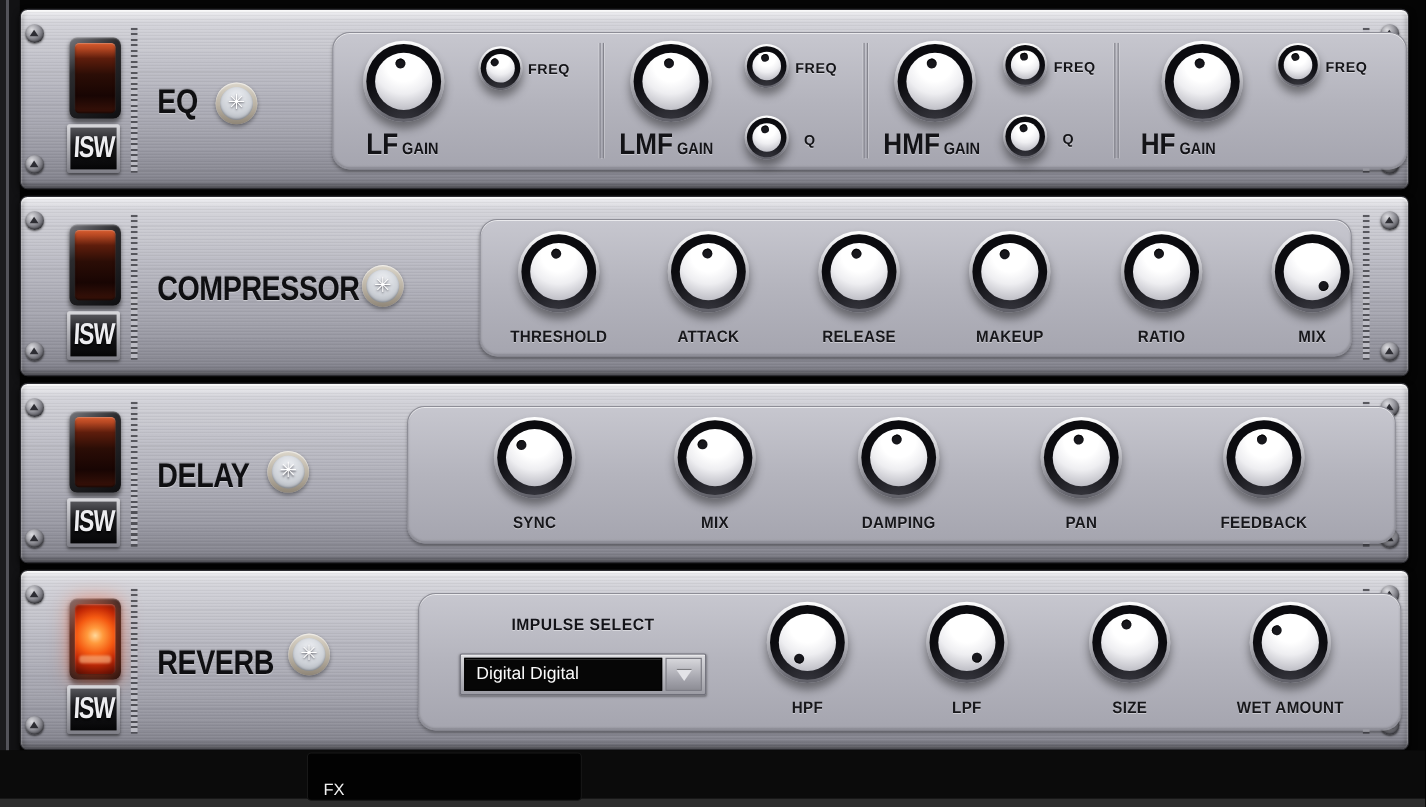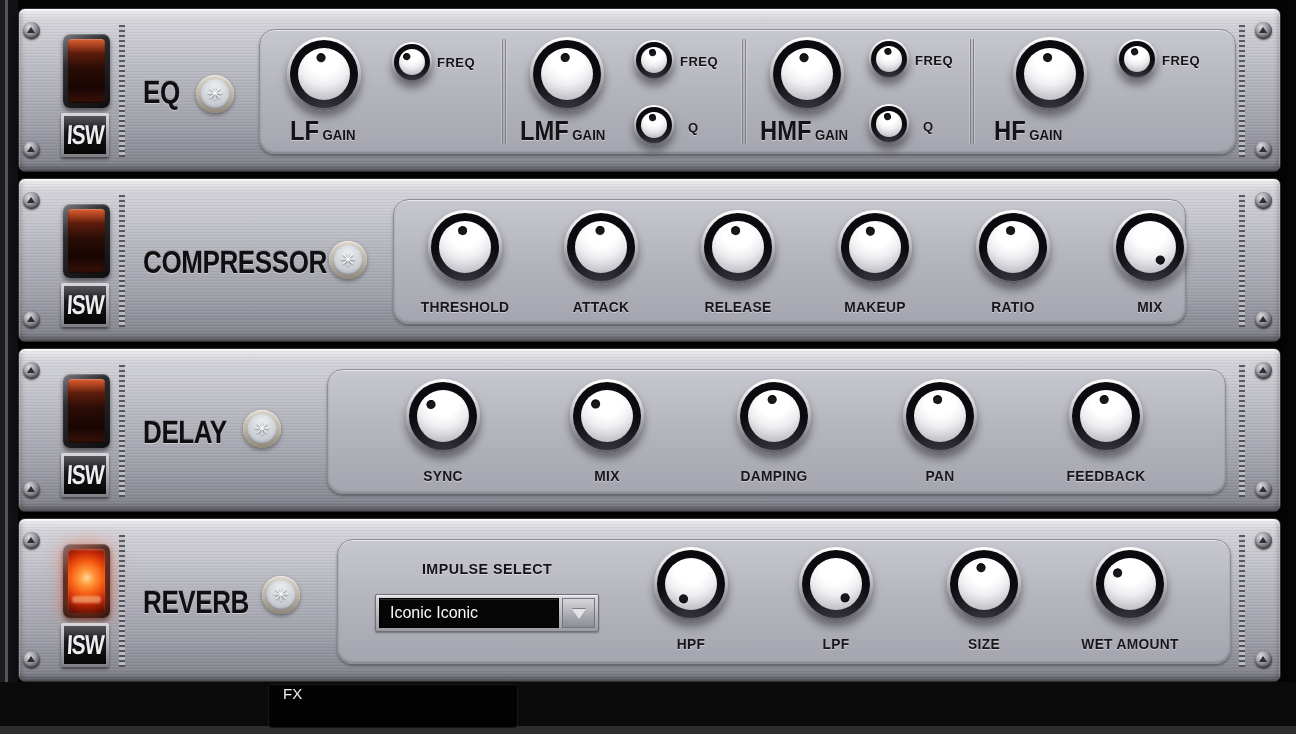--- a/index.html
+++ b/index.html
@@ -54,21 +54,21 @@
         background:linear-gradient(180deg,#dcd6ca 0%,#b9b1a3 55%,#8f8678 100%);
         box-shadow:0 2px 4px rgba(0,0,0,.4), inset 0 1px 1px rgba(255,255,255,.6);}
   .ast::before{content:"";position:absolute;inset:4px;border-radius:50%;
         background:radial-gradient(circle at 50% 30%,#eef0f4 0%,#ccd0d6 58%,#a0a5ae 100%);
         box-shadow:inset 0 -1px 2px rgba(0,0,0,.3);}
   .ast span{position:relative;display:block;width:100%;text-align:center;line-height:38px;
         font-size:19px;color:#fff;text-shadow:0 1px 2px rgba(55,55,65,.9);}
   
   .tray{position:absolute;top:20px;height:125px;border-radius:16px;border:1px solid #8d8d96;
         background:linear-gradient(180deg,#c7c7cf 0%,#b4b4bd 50%,#a5a5af 100%);
-        box-shadow:inset 0 1px 0 rgba(255,255,255,.65), inset 0 -1px 2px rgba(0,0,0,.22), 0 2px 3px rgba(0,0,0,.3);}
+        box-shadow:inset 0 1px 0 rgba(255,255,255,.65), inset 0 -1px 2px rgba(0,0,0,.22), 0 2px 3px rgba(0,0,0,.3);margin-left:43px;}
   
   .knob{position:absolute;width:74px;height:74px;border-radius:50%;cursor:pointer;
         background:linear-gradient(180deg,#ffffff 0%,#dcdce0 28%,#8a8a92 75%,#5e5e66 100%);
         box-shadow:0 6px 9px rgba(0,0,0,.42);}
   .knob::before{content:"";position:absolute;inset:3px;border-radius:50%;
         background:radial-gradient(circle at 50% 115%,#3c3c44 0%,#0b0b0f 62%);}
   .knob::after{content:"";position:absolute;inset:11px;border-radius:50%;
         background:radial-gradient(circle at 50% 20%,#ffffff 32%,#eeeef1 55%,#c3c3ca 82%,#989aa2 100%);}
   .k-rot{position:absolute;inset:11px;border-radius:50%;z-index:2;}
   .k-dot{position:absolute;left:50%;top:5px;width:9px;height:9px;margin-left:-4.5px;border-radius:50%;
@@ -102,22 +102,22 @@
   .dd-arrow{width:0;height:0;border:7px solid transparent;border-top:10px solid #e3e3e7;margin-top:9px;
         filter:drop-shadow(0 -1px 0 rgba(0,0,0,.35));}
   
   .tabbar{position:absolute;left:0;top:682px;width:1296px;height:52px;background:#0b0b0b;}
   .tabbar::after{content:"";position:absolute;left:0;right:0;bottom:0;height:8px;background:#2e2e2e;}
   .tab-btn{position:absolute;top:10px;width:248px;height:31px;border-radius:5px;cursor:pointer;
         background:linear-gradient(180deg,#7b7b7b 0%,#5a5a5a 45%,#464646 100%);border:1px solid #131313;
         box-shadow:inset 0 1px 0 rgba(255,255,255,.35), inset 0 0 0 1px rgba(25,25,25,.45);
         color:#f2f2f2;font-size:15px;display:flex;align-items:center;padding-left:10px;z-index:2;
         text-shadow:0 1px 1px rgba(0,0,0,.8);}
-  .tab-active{position:absolute;left:268px;top:2px;width:250px;height:44px;background:#020202;
-        border:1px solid #181818;border-radius:4px;color:#f2f2f2;font-size:15px;display:flex;align-items:flex-start;
+  .tab-active{position:absolute;left:279px;top:2px;width:250px;height:44px;background:#020202;
+        border:1px solid #181818;border-radius:4px;color:#f2f2f2;font-size:15px;display:flex;align-items:flex-end;
         padding-left:14px;z-index:2;cursor:pointer;text-shadow:0 1px 1px rgba(0,0,0,.8);}
 </style>
 </head>
 <body>
 
 <div id="stage">
   <div id="left-edge"></div>
 
   <div class="rack" style="top:8px">
     <div class="screw tl"></div>
@@ -352,21 +352,21 @@
     <div class="dotted dl"></div>
     <div class="dotted dr"></div>
     <div class="rack-title">REVERB</div>
     <div class="ast" style="left:243px;top:57px">
         <span>✳</span>
       </div>
 
     <div class="tray" style="left:318px;width:894px">
       <div class="imp-label">IMPULSE SELECT</div>
       <div class="dd">
-        <div class="dd-val">Iconic Iconic</div>
+        <div class="dd-val">Digital Digital</div>
         <div class="dd-btn">
             <i class="dd-arrow"></i>
           </div>
       </div>
       <div class="knob" style="left:316px;top:7px">
         <div class="k-rot" style="transform: rotate(205deg);">
             <i class="k-dot"></i>
           </div>
         </div>
       <div class="knob" style="left:461px;top:7px">

